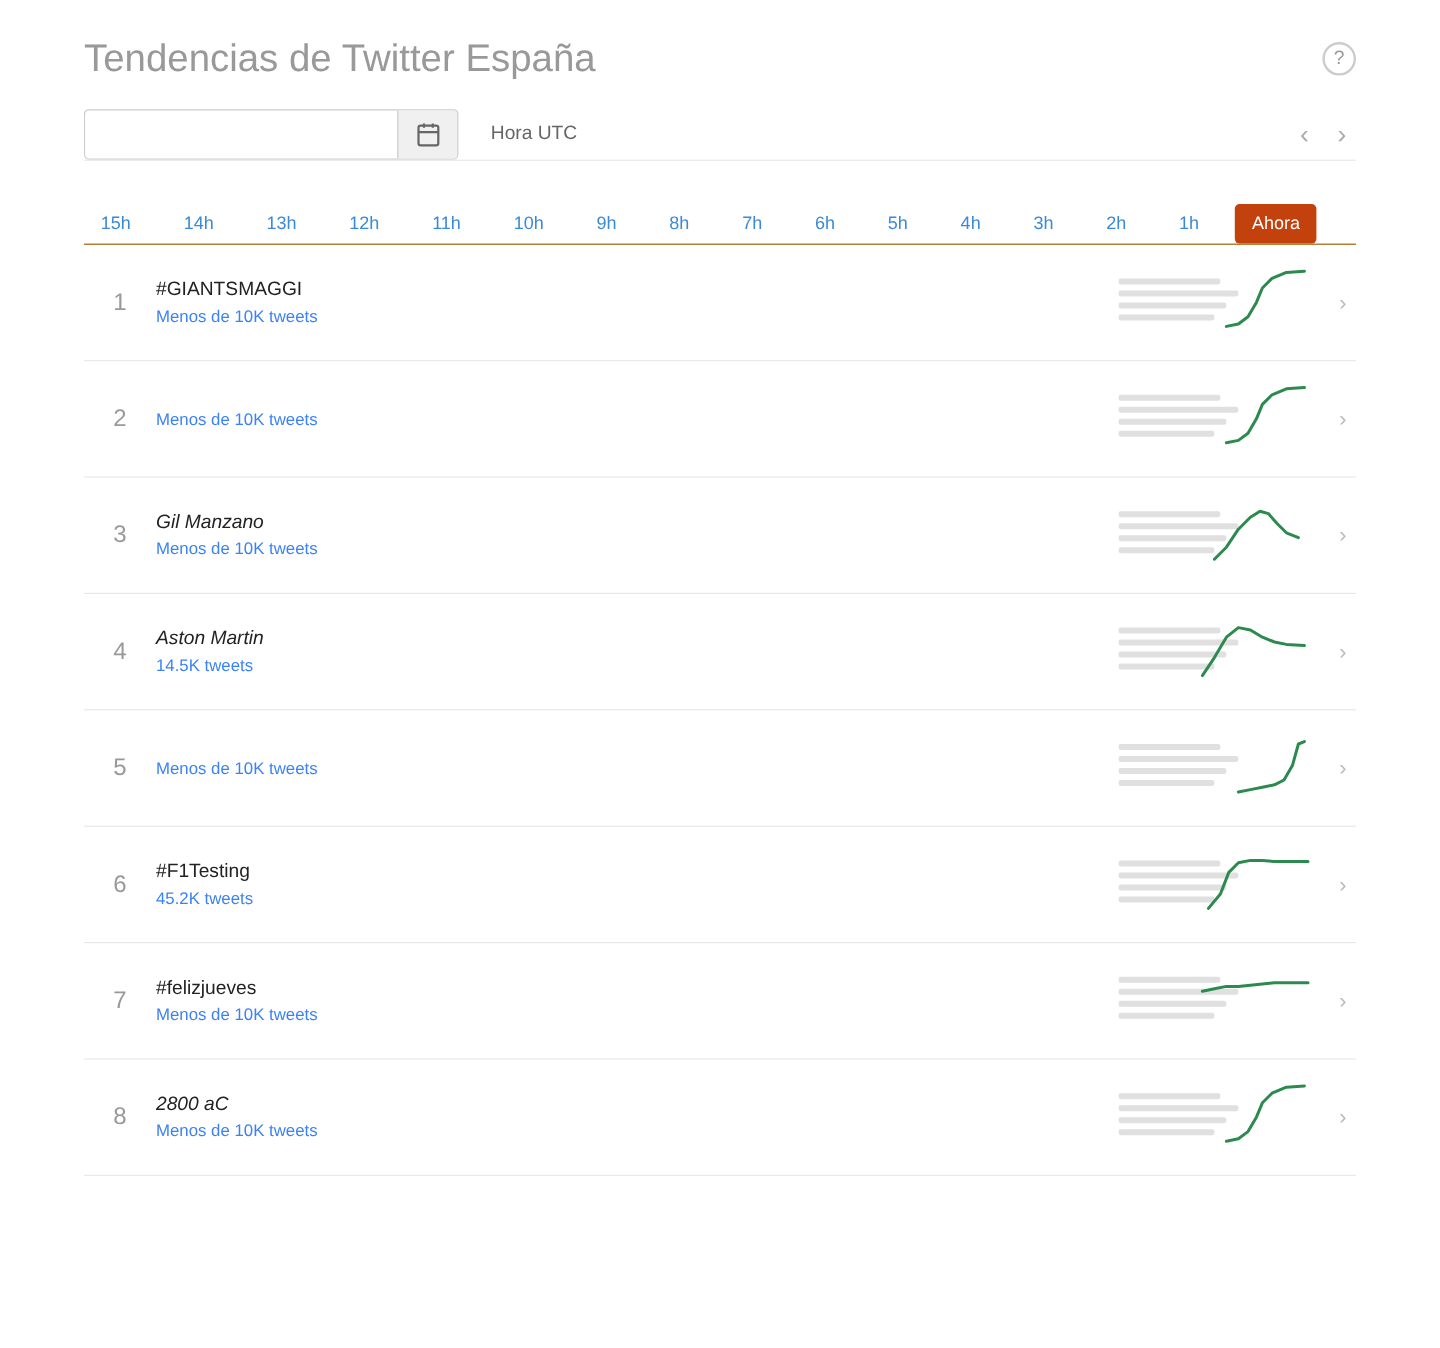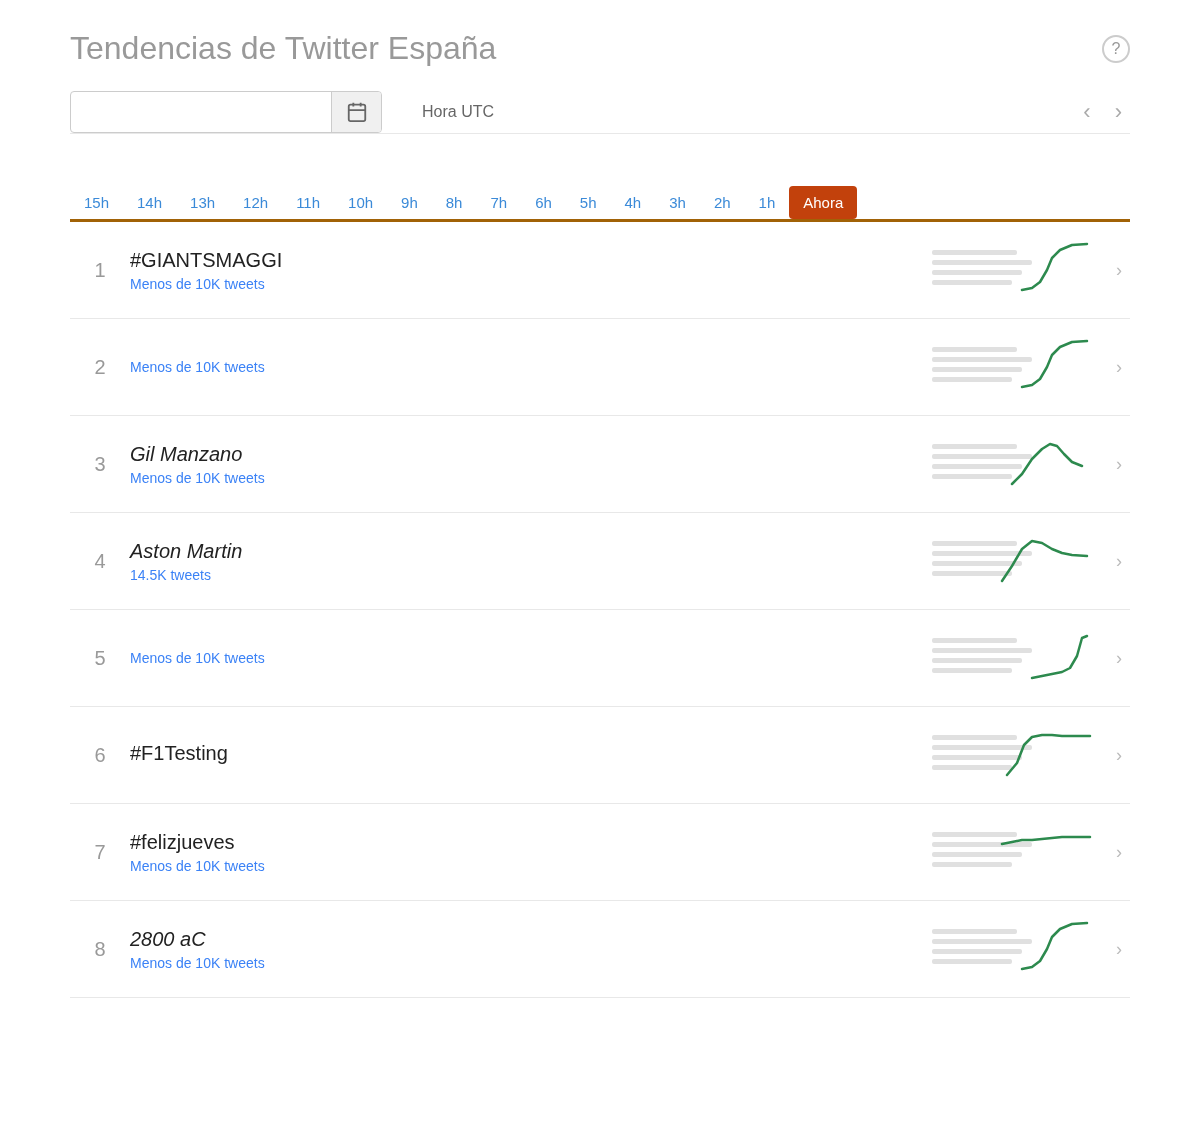--- a/index.html
+++ b/index.html
@@ -46,22 +46,22 @@
       justify-content: center;
       color: #999;
       font-size: 16px;
       cursor: pointer;
     }
 
     
     .controls-bar {
       display: flex;
       align-items: center;
-      gap: 20px;
-      margin-bottom: 36px;
+      gap: 7px;
+      margin-bottom: 20px;
       border-bottom: 1px solid #e8e8e8;
       padding-bottom: 0;
     }
 
     .date-input-group {
       display: flex;
       align-items: center;
       border: 1px solid #ccc;
       border-radius: 4px;
       overflow: hidden;
@@ -107,23 +107,23 @@
       cursor: pointer;
       font-size: 22px;
       color: #aaa;
       padding: 4px 8px;
     }
 
     
     .time-tabs {
       display: flex;
       align-items: center;
-      gap: 0;
+      gap: 16px;
       padding: 16px 0 0 0;
-      border-bottom: 3px solid #a16207;
+      border-bottom: 1px solid #a16207;
       margin-bottom: 0;
     }
     .time-tab {
       padding: 8px 14px;
       font-size: 15px;
       color: #3b8ad8;
       cursor: pointer;
       border-radius: 4px;
       font-weight: 400;
       text-decoration: none;
@@ -157,21 +157,21 @@
       font-weight: 300;
       text-align: center;
       flex-shrink: 0;
     }
 
     .trend-info {
       flex: 1;
       min-width: 0;
     }
     .trend-name {
-      font-size: 20px;
+      font-size: 16px;
       color: #222;
       font-weight: 500;
       margin-bottom: 4px;
     }
     .trend-name.italic {
       font-style: italic;
       font-weight: 400;
     }
     .trend-tweets {
       font-size: 14px;
@@ -316,20 +316,21 @@
       <rect x="0" y="30" width="90" height="5" rx="2" fill="#e0e0e0"></rect>
       <rect x="0" y="40" width="80" height="5" rx="2" fill="#e0e0e0"></rect>
     <polyline points="100,50 110,48 120,46 130,44 138,40 145,28 150,10 155,8" fill="none" stroke="#2d8a4e" stroke-width="2.5" stroke-linecap="round" stroke-linejoin="round"></polyline>
           </svg></div>
       <div class="trend-arrow">›</div>
     </div>
       <div class="trend-row">
       <div class="trend-rank">6</div>
       <div class="trend-info">
         <div class="trend-name">#F1Testing</div>
+        <div class="trend-tweets">45.2K tweets</div>
       </div>
       <div class="trend-chart"><svg width="160" height="60" viewBox="0 0 160 60" xmlns="http://www.w3.org/2000/svg">
       <rect x="0" y="10" width="85" height="5" rx="2" fill="#e0e0e0"></rect>
       <rect x="0" y="20" width="100" height="5" rx="2" fill="#e0e0e0"></rect>
       <rect x="0" y="30" width="90" height="5" rx="2" fill="#e0e0e0"></rect>
       <rect x="0" y="40" width="80" height="5" rx="2" fill="#e0e0e0"></rect>
     <polyline points="75,50 85,38 92,20 100,12 110,10 120,10 130,11 140,11 150,11 158,11" fill="none" stroke="#2d8a4e" stroke-width="2.5" stroke-linecap="round" stroke-linejoin="round"></polyline>
           </svg></div>
       <div class="trend-arrow">›</div>
     </div>

